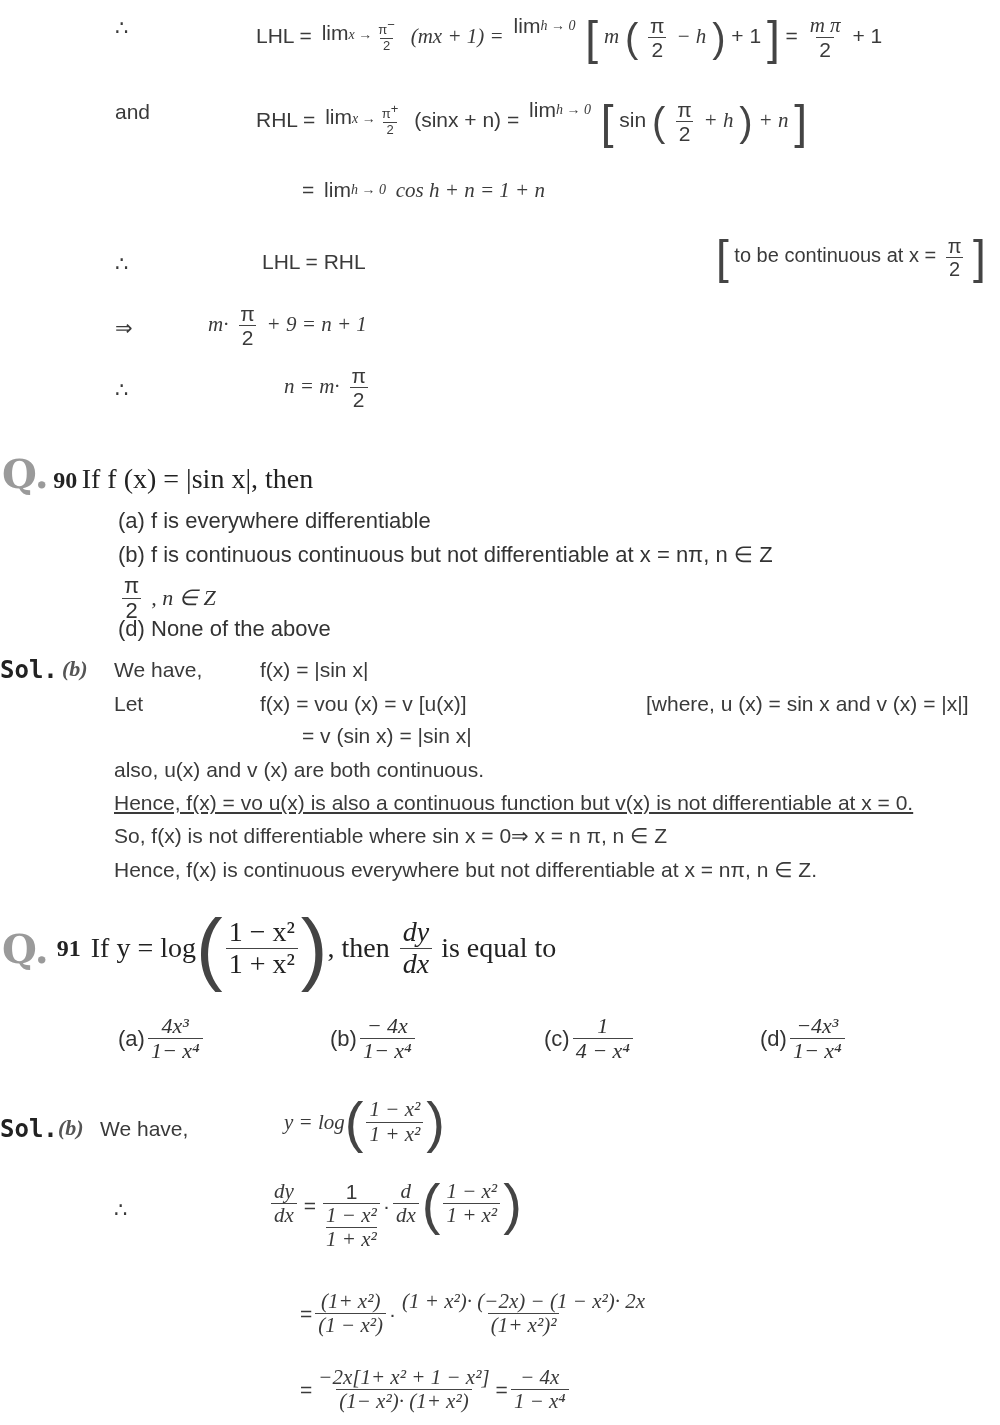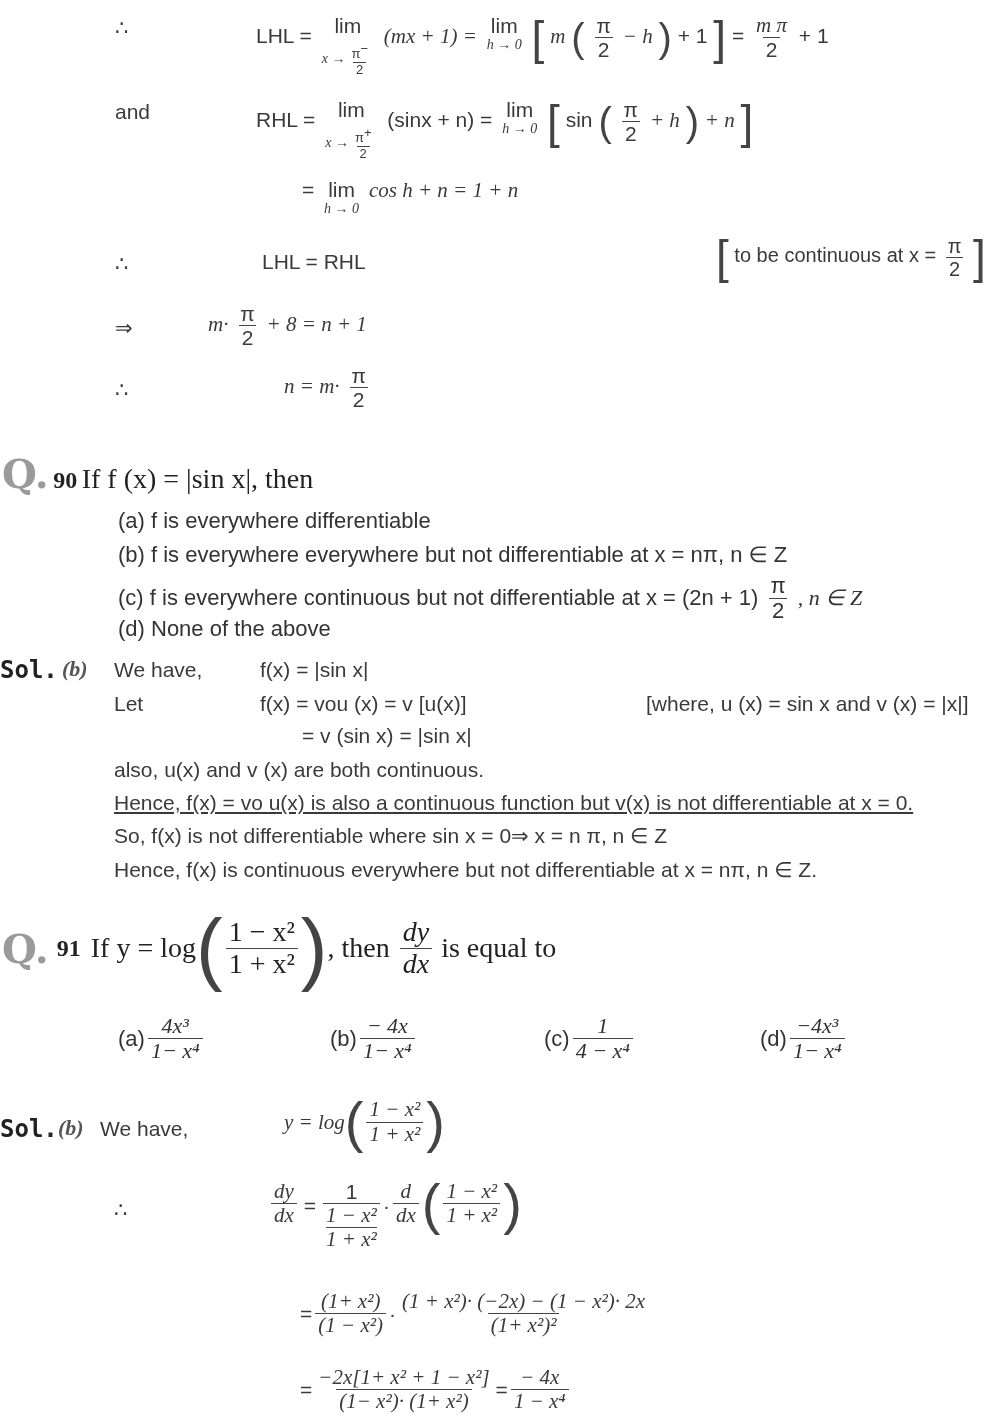--- a/index.html
+++ b/index.html
@@ -10,21 +10,21 @@
   .it { font-style:italic; font-family:"Liberation Serif", serif; }
   .qhead { font-family:"Liberation Serif", serif; font-size:28px; color:#222; }
   .qletter { font-family:"DejaVu Serif", serif; font-weight:bold; font-size:40px; color:#9a9a9a; }
   .qnum { font-family:"Liberation Serif", serif; font-weight:bold; font-size:24px; color:#222; }
   .opt { font-family:"Liberation Sans", sans-serif; font-size:22px; color:#333; }
   .sol { font-family:"DejaVu Sans Mono", monospace; font-weight:bold; font-size:24px; color:#222; }
   .solans { font-family:"Liberation Serif", serif; font-style:italic; font-weight:bold; font-size:22px; color:#555; }
   .frac { display:inline-flex; flex-direction:column; align-items:center; vertical-align:middle; margin:0 3px; }
   .frac .num { padding:0 3px; line-height:1.1; }
   .frac .den { border-top:1.5px solid #444; padding:0 3px; line-height:1.1; }
-  .lim { display:inline-flex; flex-direction:column; align-items:center; vertical-align:top; margin:0 4px; }
+  .lim { display:inline-flex; align-items:center; vertical-align:top; margin:0 4px; }
   .lim .sub { font-size:14px; line-height:1; }
   .big { font-size:46px; font-weight:200; vertical-align:middle; line-height:1; color:#444; }
   sup { font-size:13px; }
 </style>
 </head>
 <body>
 
 <div>
 
   <span class="abs sans" style="left:115px;top:16px;">∴</span>
@@ -116,43 +116,42 @@
     <span class="big">]</span>
   </div>
 
   <span class="abs sans" style="left:115px;top:316px;">⇒</span>
   <div class="abs sans" style="left:208px;top:302px;">
     <span class="it">m·</span>
     <span class="frac">
       <span class="num">π</span>
       <span class="den">2</span>
     </span>
-    <span class="it">+ 8 = n + 1</span>
+    <span class="it">+ 9 = n + 1</span>
   </div>
 
   <span class="abs sans" style="left:115px;top:378px;">∴</span>
   <div class="abs sans" style="left:284px;top:364px;">
     <span class="it">n = m·</span>
     <span class="frac">
       <span class="num">π</span>
       <span class="den">2</span>
     </span>
   </div>
 </div>
 
 <div>
   <div class="abs" style="left:2px;top:450px;">
     <span class="qletter">Q.</span>
     <span class="qnum">90</span>
     <span class="qhead">If f (x) = |sin x|, then</span>
   </div>
   <div class="abs opt" style="left:118px;top:508px;">(a) f is everywhere differentiable</div>
-  <div class="abs opt" style="left:118px;top:542px;">(b) f is everywhere everywhere but not differentiable at x = nπ, n ∈ Z</div>
+  <div class="abs opt" style="left:118px;top:542px;">(b) f is continuous continuous but not differentiable at x = nπ, n ∈ Z</div>
   <div class="abs opt" style="left:118px;top:574px;">
-    <span>(c) f is everywhere continuous but not differentiable at x = (2n + 1)</span>
     <span class="frac">
       <span class="num">π</span>
       <span class="den">2</span>
     </span>
     <span class="it">, n ∈ Z</span>
   </div>
   <div class="abs opt" style="left:118px;top:616px;">(d) None of the above</div>
 
   <span class="abs sol" style="left:0px;top:656px;">Sol.</span>
   <span class="abs solans" style="left:62px;top:656px;">(b)</span>

